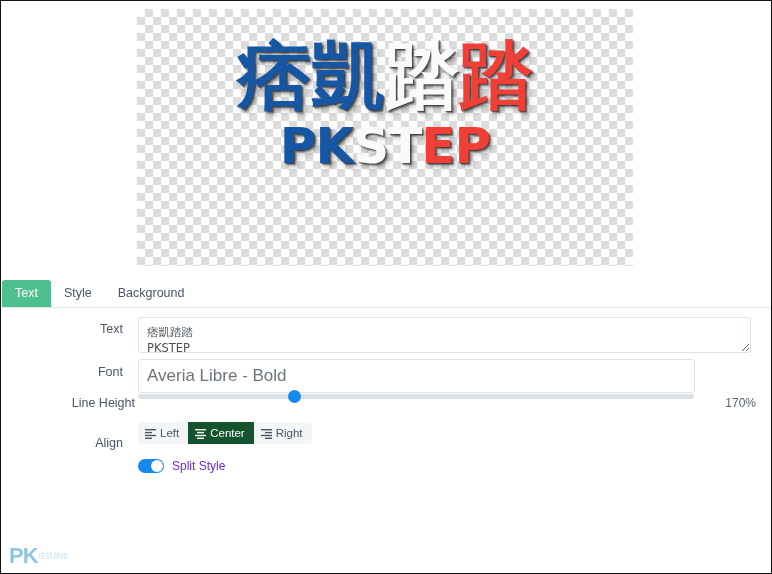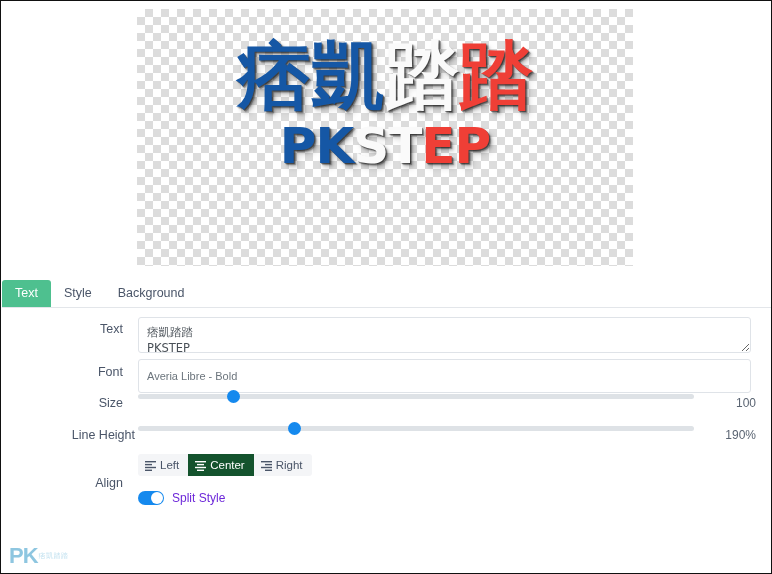--- a/index.html
+++ b/index.html
@@ -132,28 +132,28 @@
     font-family: "DejaVu Sans", "Liberation Sans", sans-serif;
     font-size: 11.5px;
     line-height: 16px;
     color: #495057;
     resize: vertical;
     outline: none;
     overflow: hidden;
     background: #fff;
   }
   input.font-field {
-    width: 613px;
+    width: 557px;
     height: 24px;
     box-sizing: border-box;
     border: 1px solid #dfe3e8;
     border-radius: 3px;
     padding: 16px 8px;
     font-family: "Liberation Sans", sans-serif;
-    font-size: 11px;
+    font-size: 17px;
     color: #6c757d;
     outline: none;
     background: #fff;
   }
 
   
   .slider {
     position: relative;
     width: 556px;
     height: 14px;
@@ -297,45 +297,35 @@
       </div>
     </div>
 
     <div class="row" style="height:32px;">
       <div class="lbl" style="top:9px;">Font</div>
       <div class="ctl" style="top:2px;">
         <input class="font-field" type="text" value="Averia Libre - Bold" style="">
       </div>
     </div>
 
-    <div class="row" style="height:32px;">
-      <div class="lbl" style="top:8px;">Size</div>
-      <div class="ctl" style="top:0px;">
-        <div class="slider">
-          <div class="track"></div>
-          <div class="thumb" id="thumb-size" style="left: 94.52px;"></div>
-        </div>
-      </div>
-      <div class="val" style="top:8px;">100</div>
-    </div>
 
     <div class="row" style="height:32px;">
       <div class="lbl" style="top:8px;padding-left:12px;">Line Height</div>
       <div class="ctl" style="top:0px;">
         <div class="slider">
           <div class="track"></div>
           <div class="thumb" id="thumb-lh" style="left: 155.68px;"></div>
         </div>
       </div>
-      <div class="val" style="top:8px;">190%</div>
+      <div class="val" style="top:8px;">170%</div>
     </div>
 
 
     <div class="row" style="height:32px;">
-      <div class="lbl" style="top:24px;text-align:right;">Align</div>
+      <div class="lbl" style="top:16px;text-align:right;">Align</div>
       <div class="ctl" style="top:1px;">
         <div class="aligngroup">
           <span class="alignbtn">
             <svg width="11" height="10" viewBox="0 0 11 10">
               <rect x="0" y="0" width="11" height="1.4" fill="currentColor"></rect>
               <rect x="0" y="2.9" width="7" height="1.4" fill="currentColor"></rect>
               <rect x="0" y="5.8" width="11" height="1.4" fill="currentColor"></rect>
               <rect x="0" y="8.6" width="7" height="1.4" fill="currentColor"></rect>
             </svg><span>Left</span>
           </span><span class="alignbtn active">

